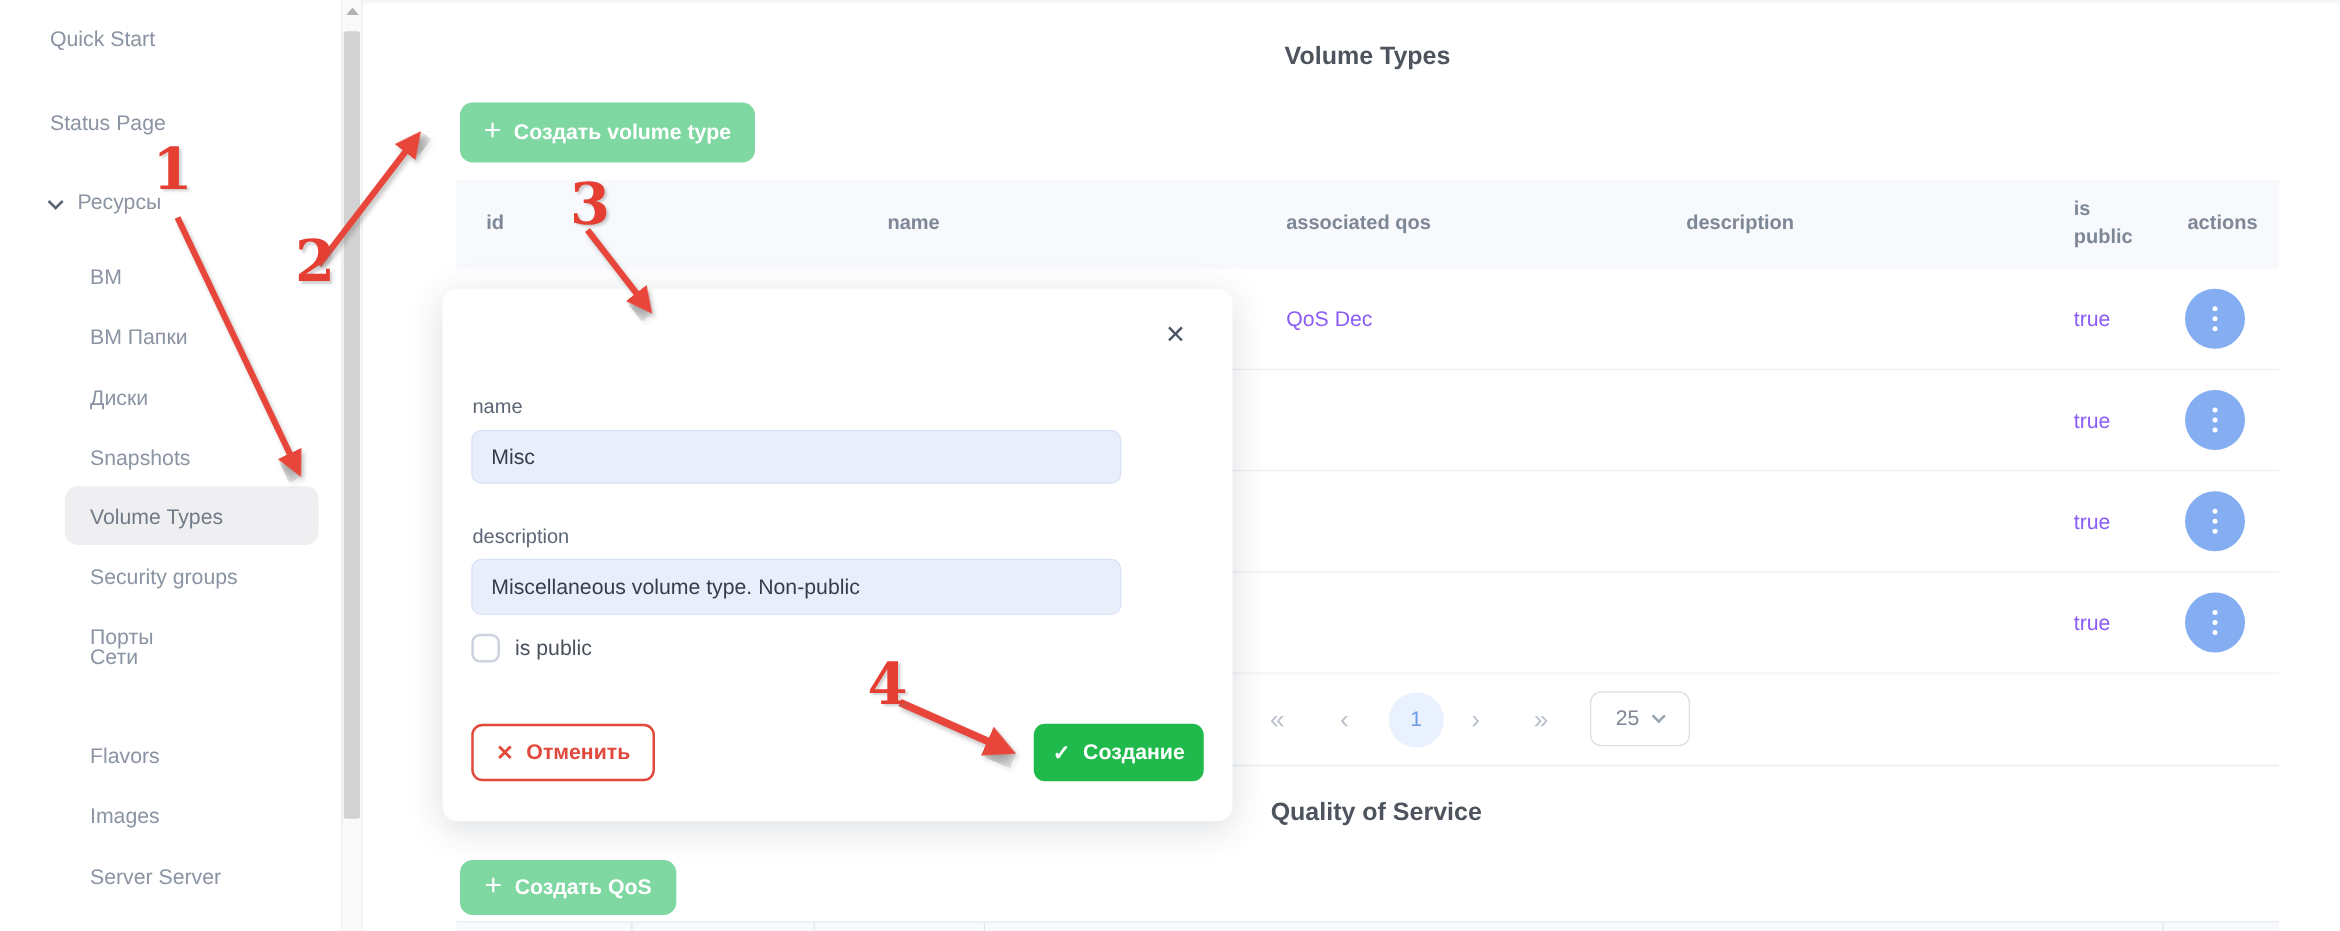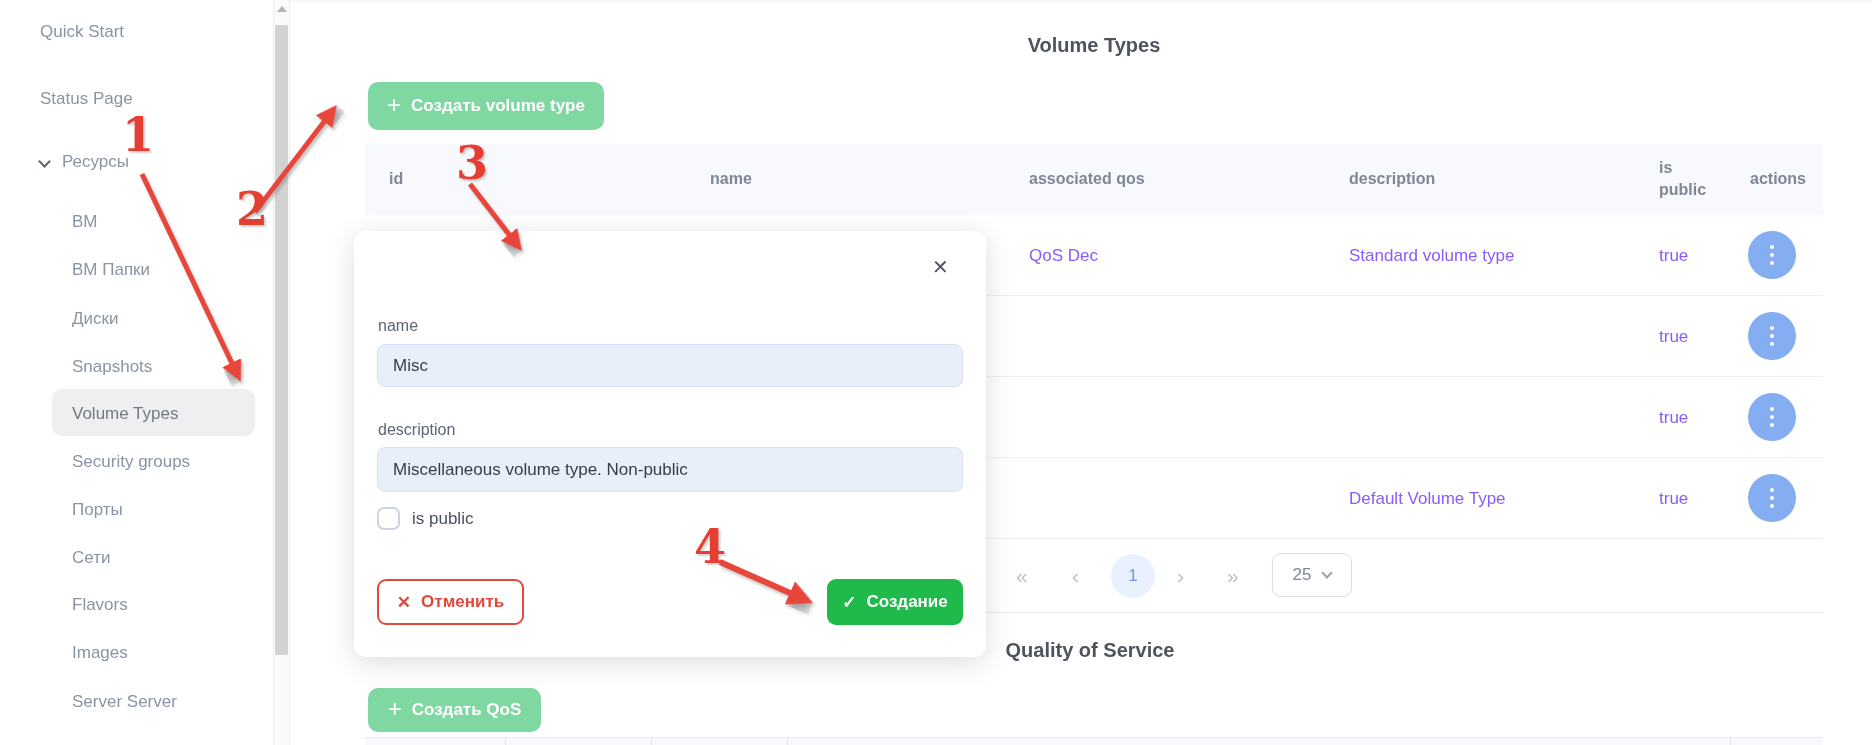--- a/index.html
+++ b/index.html
@@ -51,34 +51,34 @@
   .pag { position:relative; width:1458px; height:74px; border-bottom:1px solid #e8ecf1; }
   .pag-arrow { position:absolute; top:0; line-height:74px; font-size:21px; color:#b9c1cd; cursor:pointer; }
   .pag-page { position:absolute; left:746px; top:15px; width:44px; height:44px; border-radius:50%;
               background:#e8f1fd; color:#6e9ae8; font-size:17px; text-align:center; line-height:44px; cursor:pointer; }
   .pag-size { position:absolute; left:907px; top:14px; width:80px; height:44px; border:1px solid #d8dde6;
               border-radius:9px; background:#ffffff; color:#7e8795; font-size:17px; display:flex;
               align-items:center; justify-content:center; gap:12px; cursor:pointer; }
   .pag-size .dchev { width:8px; height:8px; border-right:2px solid #9aa3b0; border-bottom:2px solid #9aa3b0;
                      transform:rotate(45deg); margin-top:-4px; }
 
-  .qos-title { left:361px; top:639px; width:1458px; text-align:center; font-size:20px;
+  .qos-title { left:372px; top:639px; width:1458px; text-align:center; font-size:20px;
                font-weight:700; color:#4d545d; }
   .qos-sliver { left:365px; top:737px; width:1458px; height:8px; background:#f7f9fc;
                 border-top:1px solid #e8ecf1; }
   .qos-sliver i { position:absolute; top:0; width:1px; height:8px; background:#e0e5eb; }
 
   
   .modal { left:354px; top:231px; width:632px; height:426px; background:#ffffff; border-radius:12px;
            box-shadow:0 6px 28px rgba(40,50,70,.16); z-index:20; }
   .modal-title { position:absolute; left:23px; top:22px; font-size:21px; font-weight:700; color:#3d4757; }
   .modal-close { position:absolute; left:578px; top:24px; font-size:20px; color:#4b5563;
                  background:none; border:none; cursor:pointer; }
   .fld-label { position:absolute; left:24px; font-size:16px; color:#5c6575; }
-  .fld-input { position:absolute; left:23px; width:586px; background:#e9eefb; border:1px solid #d8e1f6;
+  .fld-input { position:absolute; left:23px; width:520px; background:#e9eefb; border:1px solid #d8e1f6;
                border-radius:8px; padding:0 15px; font-size:17px; color:#363c49;
                font-family:"Liberation Sans",sans-serif; }
   .chk { position:absolute; left:23px; top:276px; width:23px; height:23px; border:2px solid #ccd2de;
          border-radius:7px; background:#ffffff; cursor:pointer; }
   .chk-label { position:absolute; left:58px; top:278px; font-size:17px; color:#49505e; }
   .btn-cancel { position:absolute; left:23px; top:348px; width:147px; height:46px; border:2px solid #e2493d;
                 border-radius:9px; background:#ffffff; color:#e2493d; font-weight:700; font-size:17px;
                 display:flex; align-items:center; justify-content:center; gap:10px; cursor:pointer;
                 font-family:"Liberation Sans",sans-serif; }
   .btn-submit { position:absolute; left:473px; top:348px; width:136px; height:46px; border:none;
@@ -107,21 +107,21 @@
 
   <div class="active-box"></div>
 
   <div class="side-sub" style="top:212px">BM</div>
   <div class="side-sub" style="top:260px">BM Папки</div>
   <div class="side-sub" style="top:309px">Диски</div>
   <div class="side-sub" style="top:357px">Snapshots</div>
   <div class="side-sub active" style="top:404px">Volume Types</div>
   <div class="side-sub" style="top:452px">Security groups</div>
   <div class="side-sub" style="top:500px">Порты</div>
-  <div class="side-sub" style="top:548px">Сети</div>
+  <div class="side-sub" style="top:516px">Сети</div>
   <div class="side-sub" style="top:595px">Flavors</div>
   <div class="side-sub" style="top:643px">Images</div>
   <div class="side-sub" style="top:692px">Server Server</div>
 </nav>
 
 <div class="abs sb-track"></div>
 <div class="abs sb-up"></div>
 <div class="abs sb-thumb"></div>
 
 <div class="abs page-title">Volume Types</div>
@@ -136,52 +136,50 @@
     <span class="th" style="left:24px">id</span>
     <span class="th" style="left:345px">name</span>
     <span class="th" style="left:664px">associated qos</span>
     <span class="th" style="left:984px">description</span>
     <span class="th wrap" style="left:1294px">is public</span>
     <span class="th" style="left:1385px">actions</span>
   </div>
 
   <div class="trow">
     <span class="td" style="left:664px">QoS Dec</span>
-    <span class="td" style="left:984px">Standard volume type</span>
-    <span class="td" style="left:1294px">true</span>
-    <button class="action-btn">
-        <span class="kebab">
-          <i></i>
-          <i></i>
-          <i></i>
-        </span>
-      </button>
-  </div>
-  <div class="trow">
-    <span class="td" style="left:1294px">true</span>
-    <button class="action-btn">
-        <span class="kebab">
-          <i></i>
-          <i></i>
-          <i></i>
-        </span>
-      </button>
-  </div>
-  <div class="trow">
-    <span class="td" style="left:1294px">true</span>
-    <button class="action-btn">
-        <span class="kebab">
-          <i></i>
-          <i></i>
-          <i></i>
-        </span>
-      </button>
-  </div>
-  <div class="trow">
-    <span class="td" style="left:984px">Default Volume Type</span>
+    <span class="td" style="left:1294px">true</span>
+    <button class="action-btn">
+        <span class="kebab">
+          <i></i>
+          <i></i>
+          <i></i>
+        </span>
+      </button>
+  </div>
+  <div class="trow">
+    <span class="td" style="left:1294px">true</span>
+    <button class="action-btn">
+        <span class="kebab">
+          <i></i>
+          <i></i>
+          <i></i>
+        </span>
+      </button>
+  </div>
+  <div class="trow">
+    <span class="td" style="left:1294px">true</span>
+    <button class="action-btn">
+        <span class="kebab">
+          <i></i>
+          <i></i>
+          <i></i>
+        </span>
+      </button>
+  </div>
+  <div class="trow">
     <span class="td" style="left:1294px">true</span>
     <button class="action-btn">
         <span class="kebab">
           <i></i>
           <i></i>
           <i></i>
         </span>
       </button>
   </div>
 

